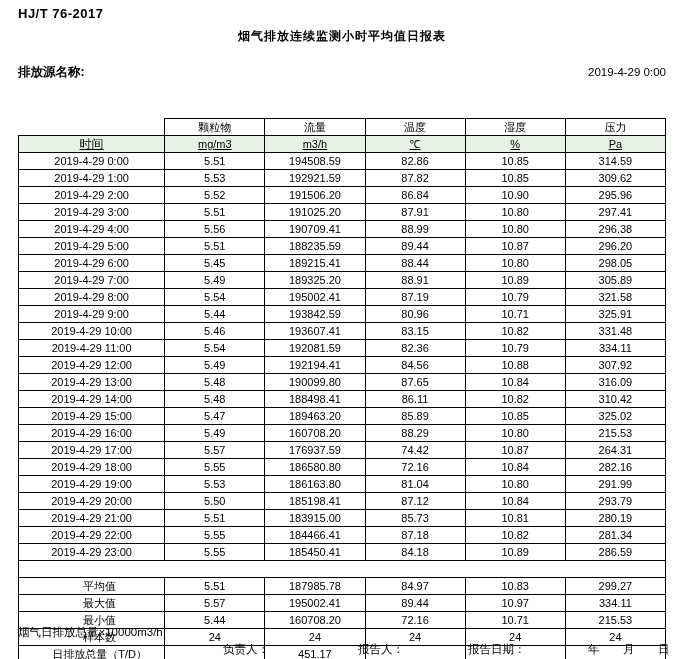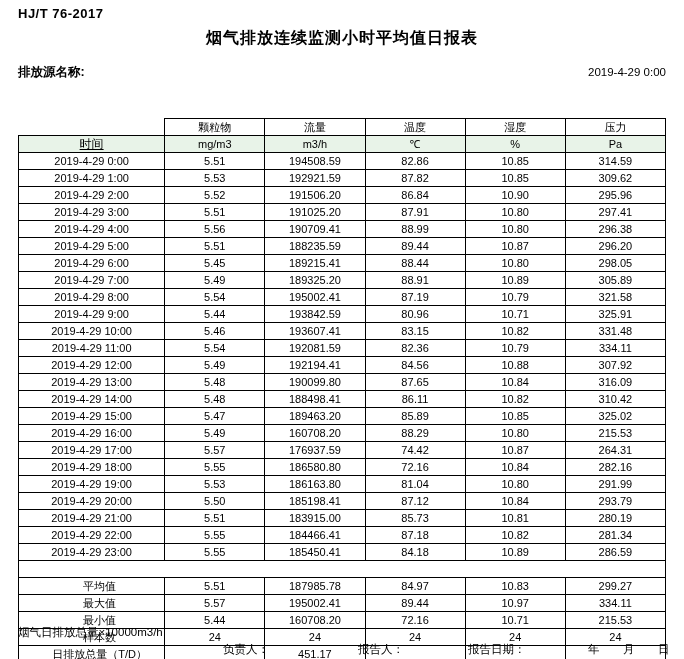--- a/index.html
+++ b/index.html
@@ -28,21 +28,21 @@
     font-size: 13px;
     font-weight: bold;
     letter-spacing: 0.5px;
   }
   .title {
     position: absolute;
     left: 0;
     top: 28px;
     width: 684px;
     text-align: center;
-    font-size: 16px;
+    font-size: 12px;
     font-weight: bold;
     letter-spacing: 1px;
   }
   .meta {
     position: absolute;
     left: 18px;
     top: 62px;
     width: 648px;
     font-size: 12.5px;
     font-weight: bold;
@@ -83,20 +83,21 @@
     font-size: 12px;
   }
   .hdr-param td.blank {
     border-left: none;
     border-top: none;
   }
   .hdr-unit td {
     background: #e8f3e8;
     height: 18px;
     font-size: 11px;
+    text-decoration: underline;
   }
   .hdr-unit td.timecell {
     font-weight: normal;
     text-decoration: underline;
     font-size: 12px;
   }
   .data-row td:first-child {
     text-align: center;
   }
   .spacer-row td {

